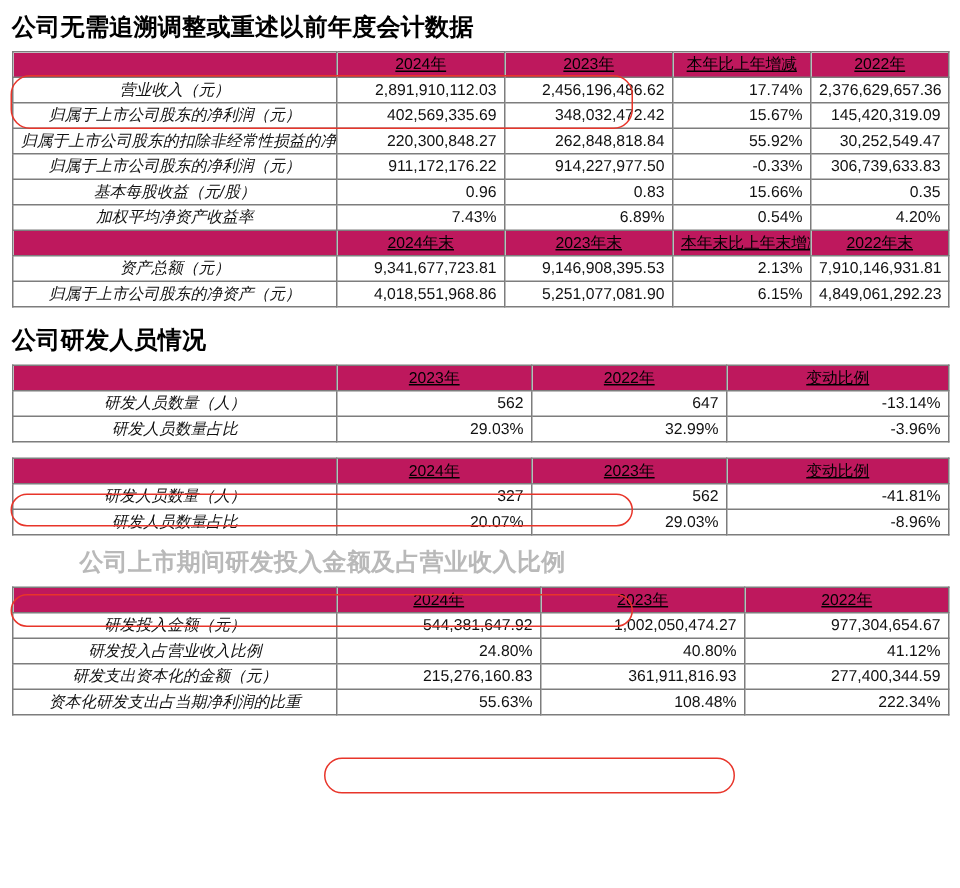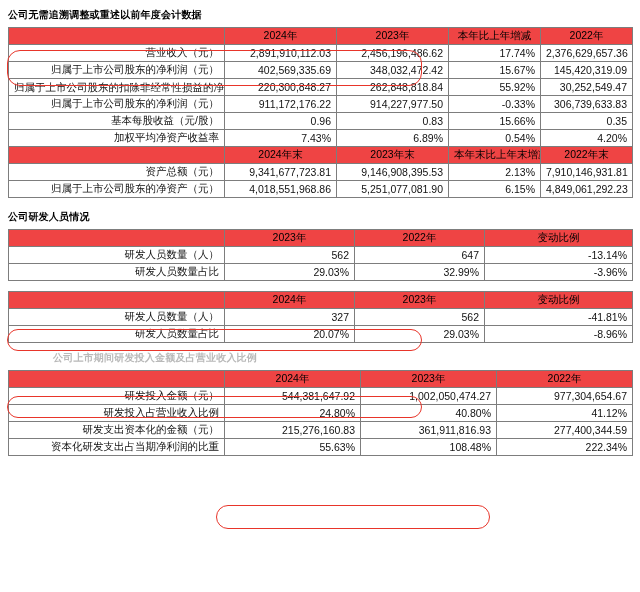--- a/index.html
+++ b/index.html
@@ -15,21 +15,21 @@
     color: #111;
     position: relative;
     overflow: hidden;
   }
   .page {
     padding: 6px 8px 0 8px;
     box-sizing: border-box;
     width: 640px;
   }
   .section-title {
-    font-size: 10px;
+    font-size: 16px;
     font-weight: bold;
     color: #000;
     margin: 2px 0 5px 0;
     letter-spacing: 0.2px;
     font-family: Liberation Serif, serif;
   }
   table.fin {
     border-collapse: collapse;
     width: 624px;
     table-layout: fixed;
@@ -40,27 +40,29 @@
     height: 17px;
     padding: 1px 5px;
     font-size: 10.5px;
     font-weight: normal;
     vertical-align: middle;
     box-sizing: border-box;
     overflow: hidden;
     white-space: nowrap;
   }
   .hdr td {
-    background: #ef4444;
+    background: #be185d;
     text-align: center;
     font-size: 10.5px;
     color: #000;
+    text-decoration: underline;
   }
   .lbl {
-    text-align: right;
+    text-align: center;
+    font-style: italic;
   }
   .num {
     text-align: right;
   }
   .tall td { height: 31px; white-space: normal; line-height: 13px; }
   .wrap { white-space: normal; line-height: 12px; }
 
   
   .redbox {
     position: absolute;

